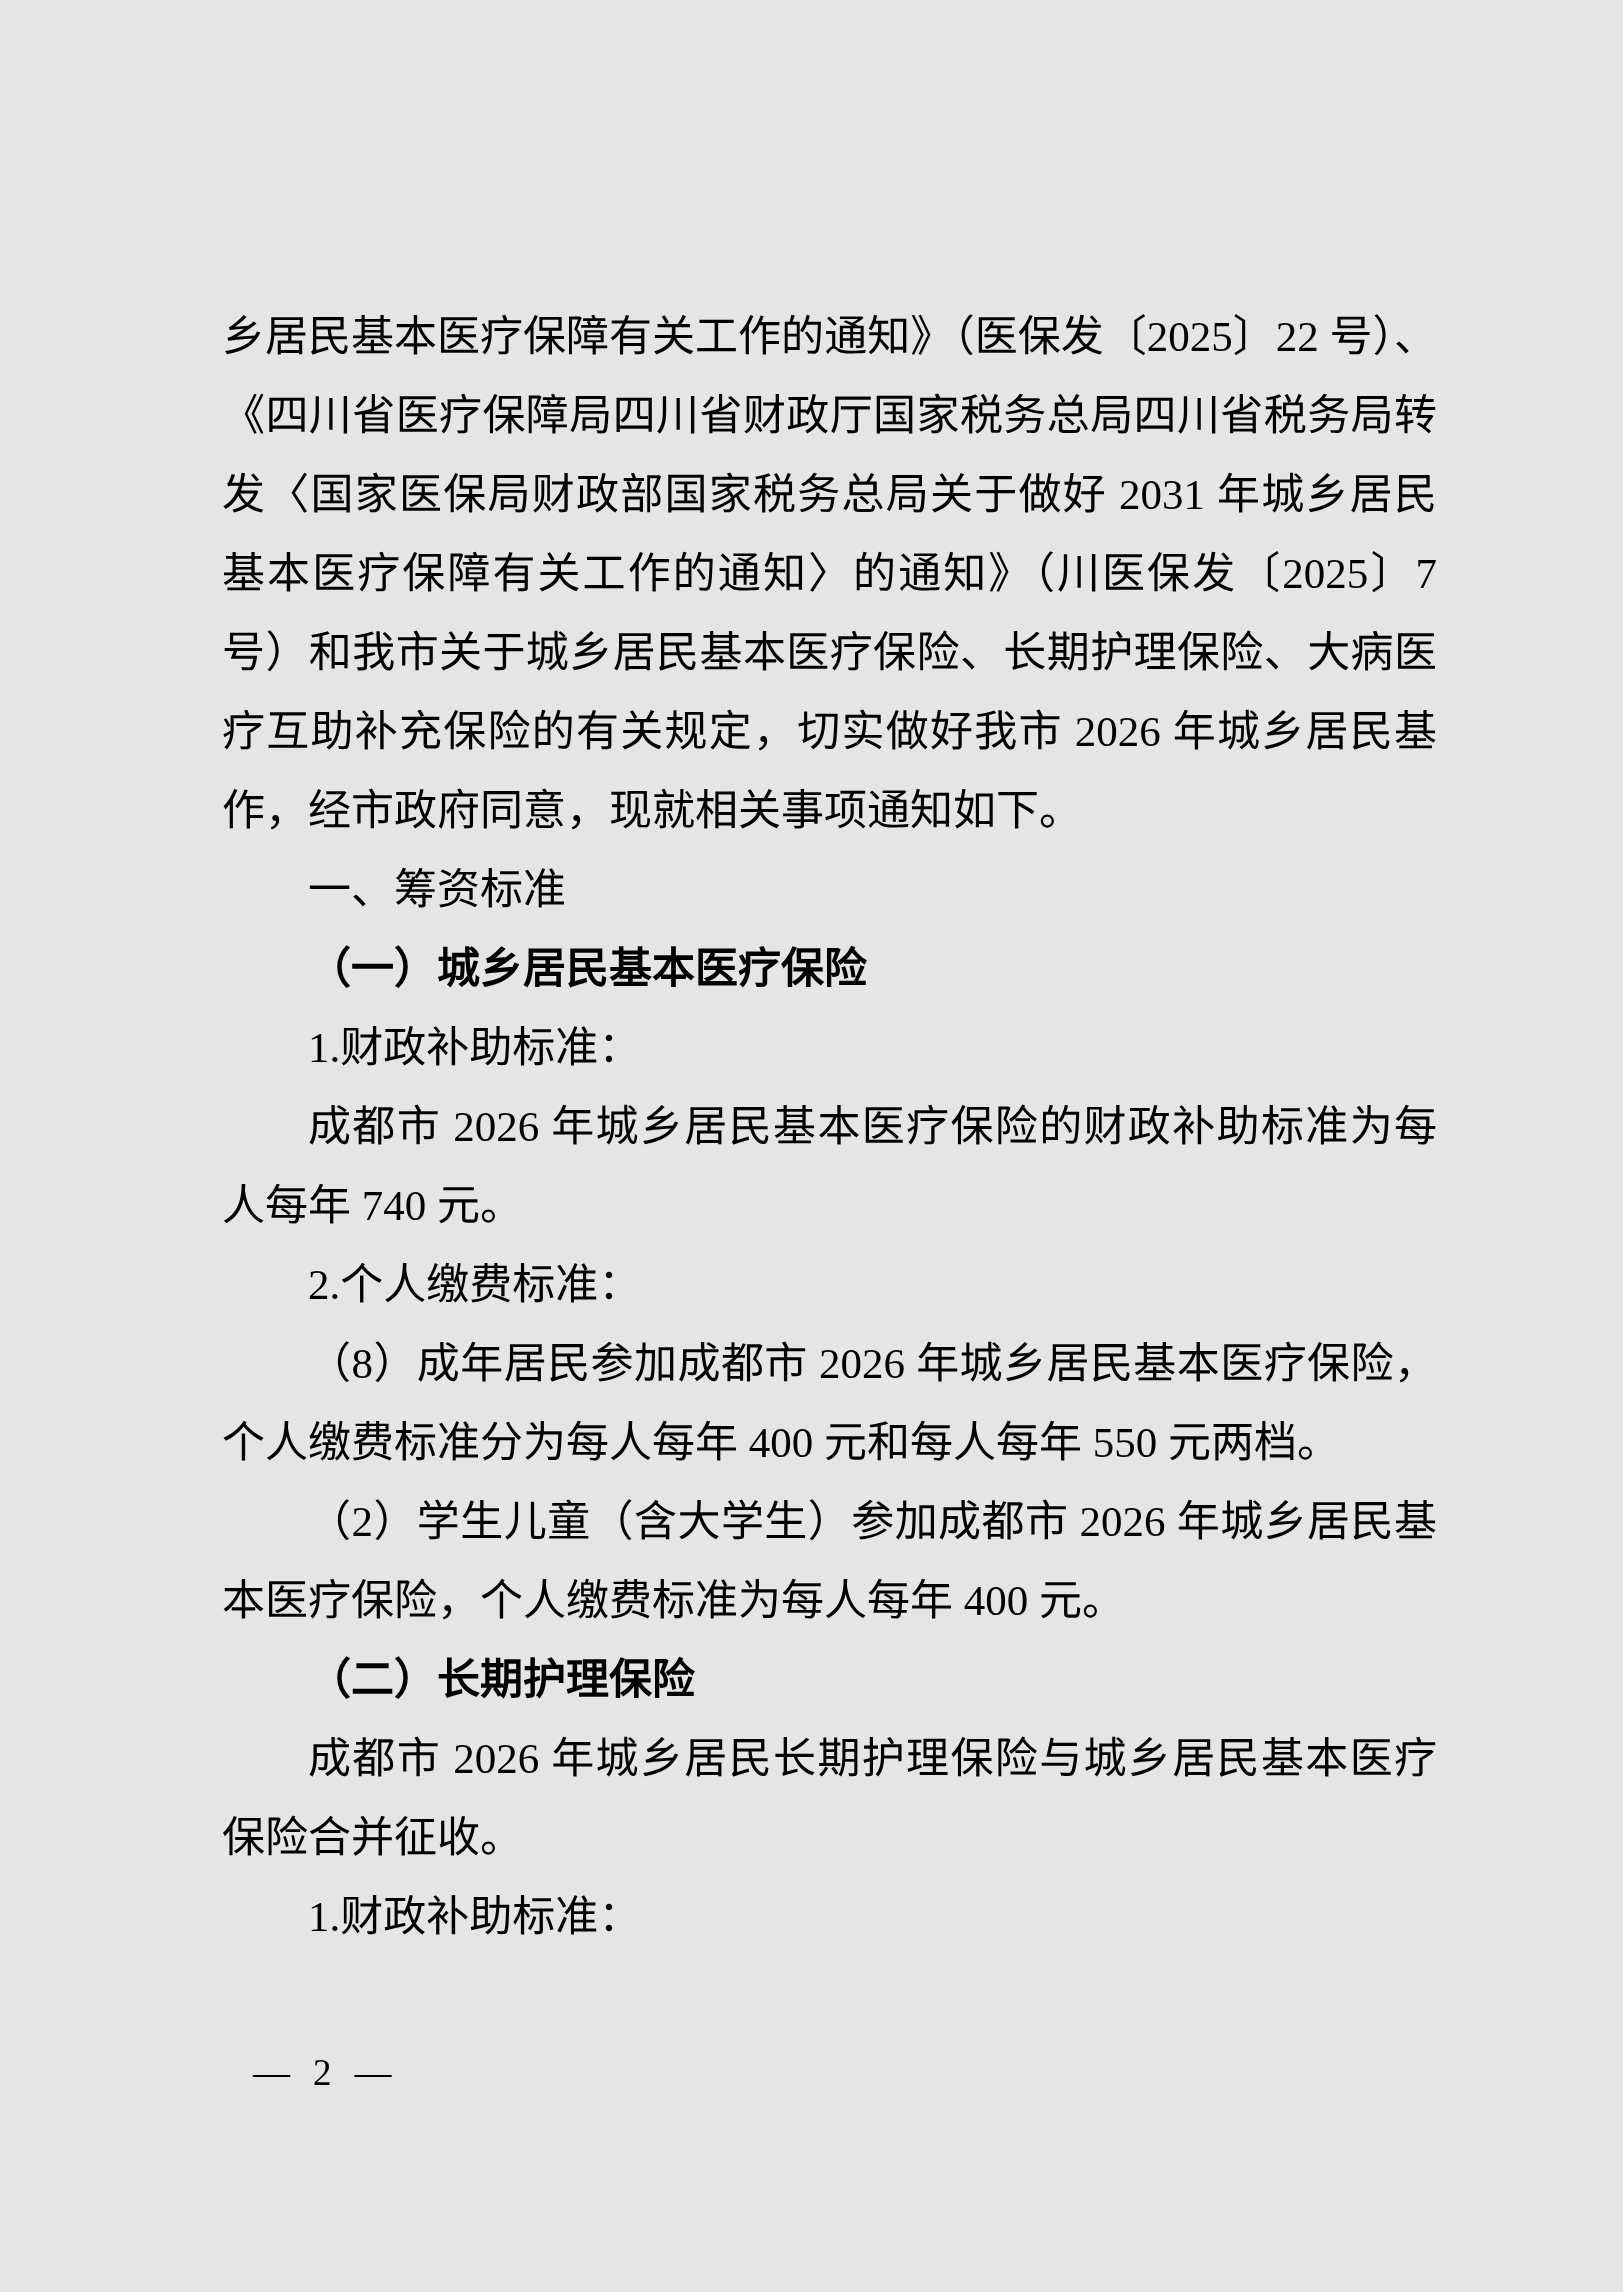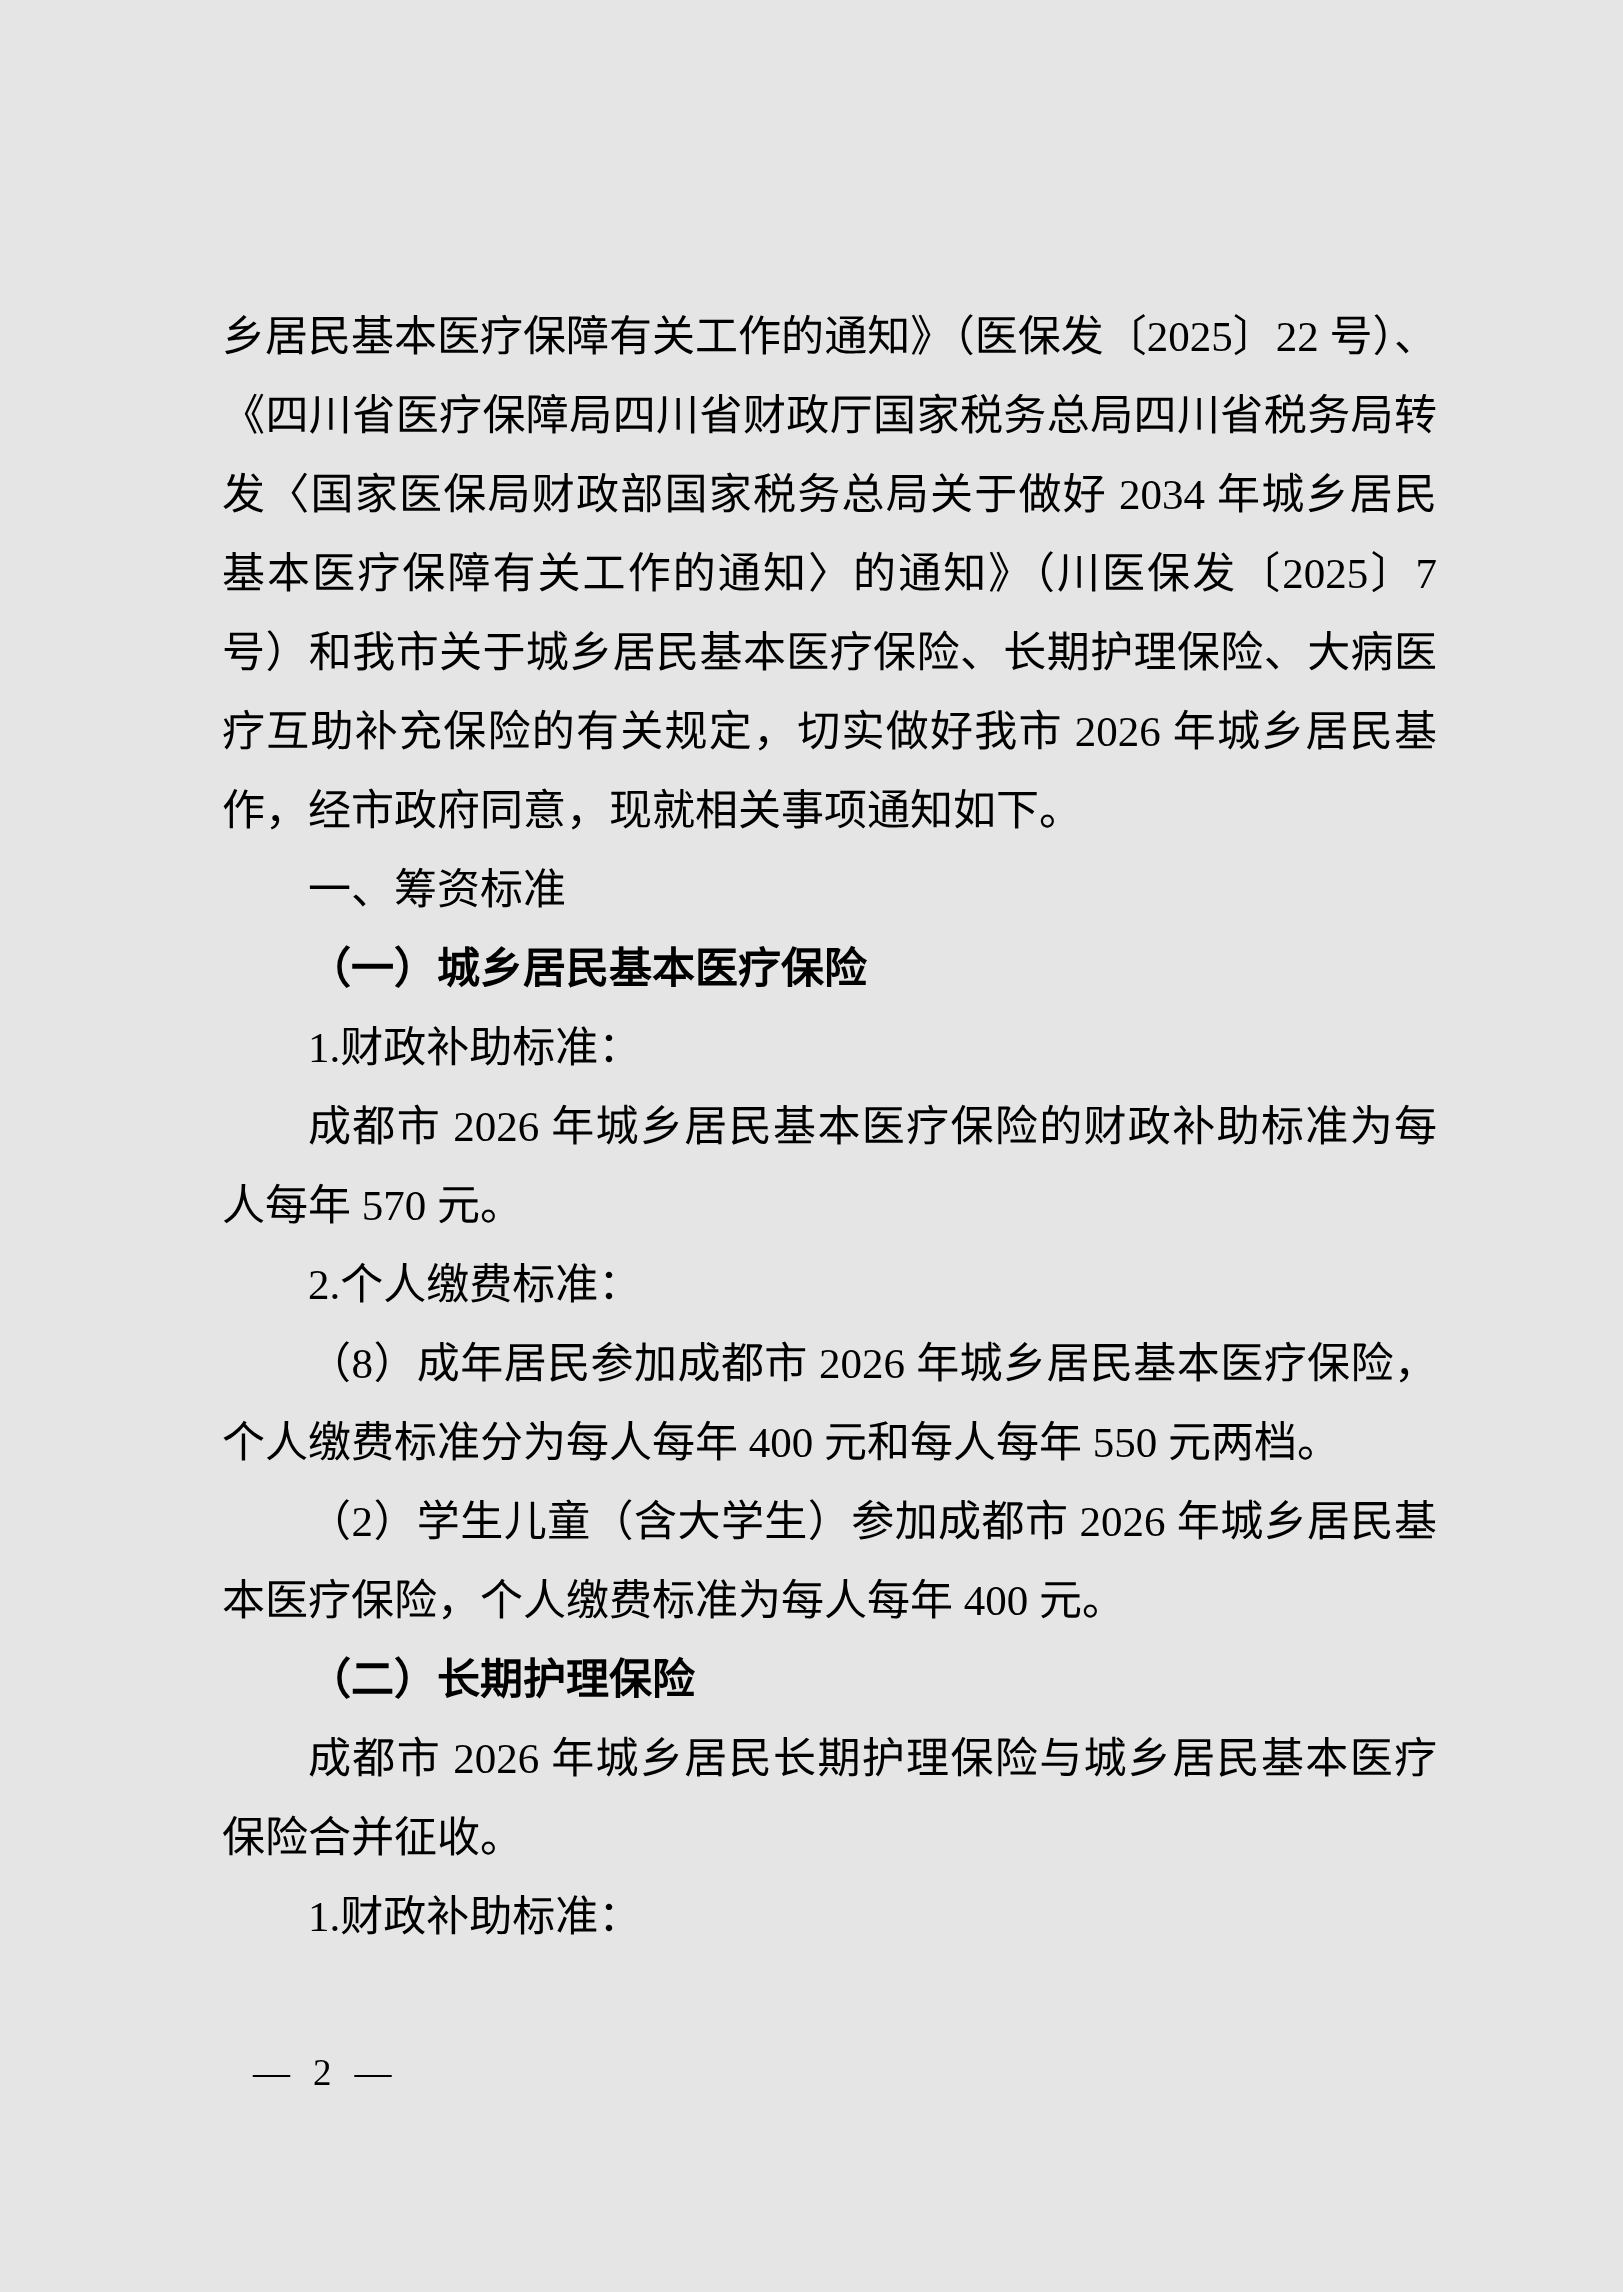--- a/index.html
+++ b/index.html
@@ -60,38 +60,38 @@
   }
 </style>
 </head>
 <body>
 
 <div class="page">
   <main class="content" id="doc">
       <div class="para body">
         <div class="line">乡居民基本医疗保障有关工作的通知》（医保发〔2025〕22 号）、</div>
         <div class="line">《四川省医疗保障局四川省财政厅国家税务总局四川省税务局转</div>
-        <div class="line">发〈国家医保局财政部国家税务总局关于做好 2034 年城乡居民</div>
+        <div class="line">发〈国家医保局财政部国家税务总局关于做好 2031 年城乡居民</div>
         <div class="line">基本医疗保障有关工作的通知〉的通知》（川医保发〔2025〕7</div>
         <div class="line">号）和我市关于城乡居民基本医疗保险、长期护理保险、大病医</div>
         <div class="line">疗互助补充保险的有关规定，切实做好我市 2026 年城乡居民基</div>
         <div class="line last">作，经市政府同意，现就相关事项通知如下。</div>
       </div>
       <div class="para heading1 indent">
         <div class="line last">一、筹资标准</div>
       </div>
       <div class="para heading2 indent">
         <div class="line last">（一）城乡居民基本医疗保险</div>
       </div>
       <div class="para body indent">
         <div class="line last">1.财政补助标准：</div>
       </div>
       <div class="para body indent">
         <div class="line">成都市 2026 年城乡居民基本医疗保险的财政补助标准为每</div>
-        <div class="line last">人每年 570 元。</div>
+        <div class="line last">人每年 740 元。</div>
       </div>
       <div class="para body indent">
         <div class="line last">2.个人缴费标准：</div>
       </div>
       <div class="para body indent">
         <div class="line">（8）成年居民参加成都市 2026 年城乡居民基本医疗保险，</div>
         <div class="line last">个人缴费标准分为每人每年 400 元和每人每年 550 元两档。</div>
       </div>
       <div class="para body indent">
         <div class="line">（2）学生儿童（含大学生）参加成都市 2026 年城乡居民基</div>

